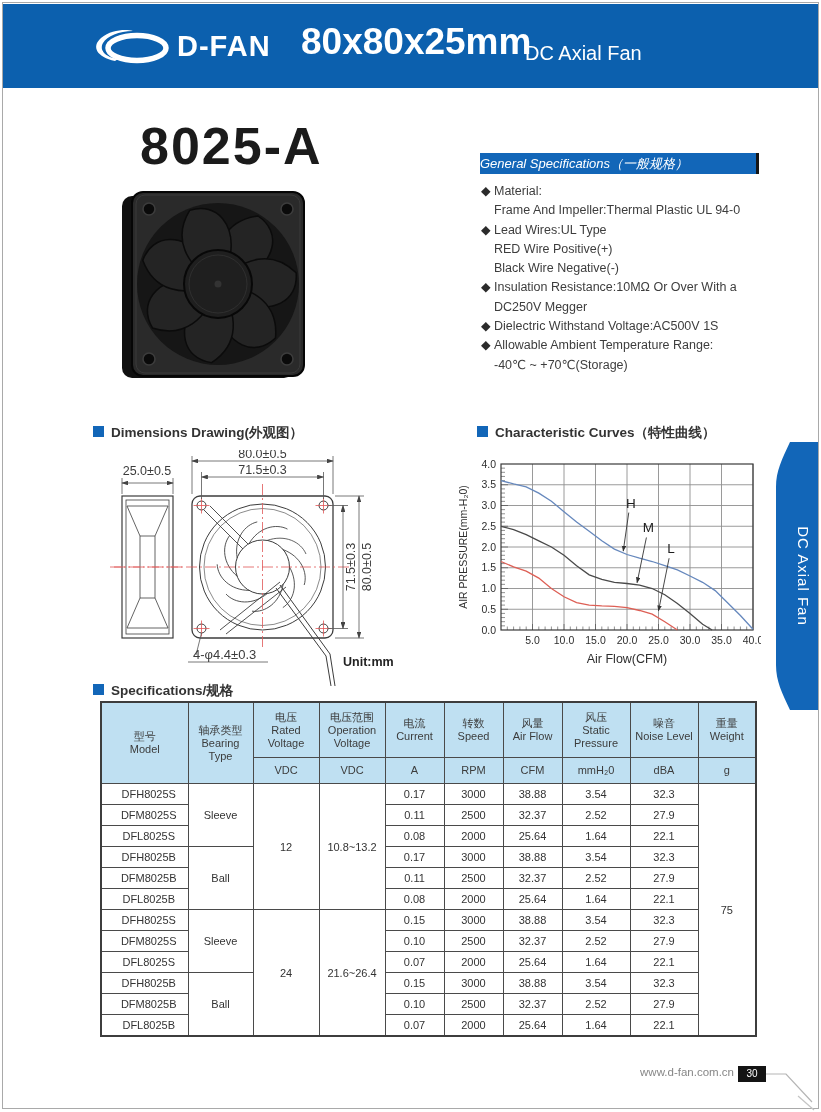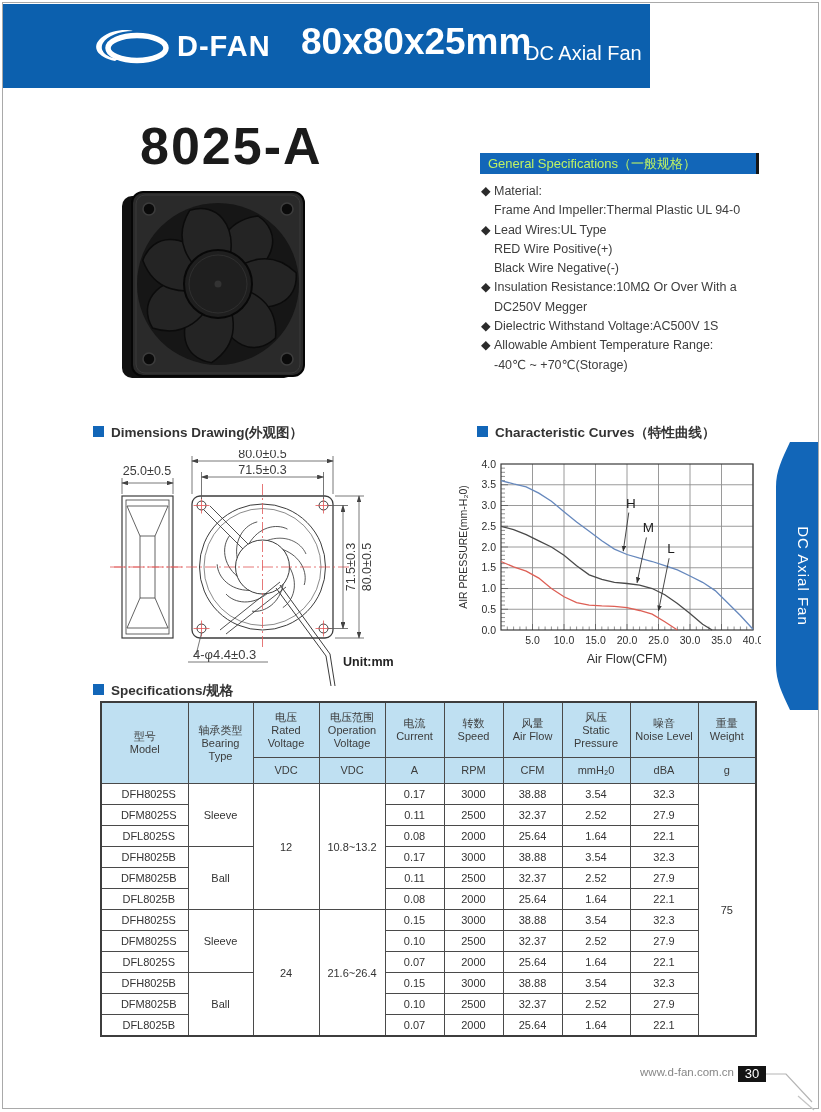--- a/index.html
+++ b/index.html
@@ -3,31 +3,31 @@
 <meta charset="utf-8">
 <style>
   html,body{margin:0;padding:0;background:#e8e8e8;}
   .page{
     position:relative;width:821px;height:1112px;background:#fff;overflow:hidden;
     font-family:"Liberation Sans","DejaVu Sans",sans-serif;color:#333;
     margin:0 auto;
   }
   .page-frame{position:absolute;left:2px;top:2px;width:815px;height:1105px;border:1px solid #a9a9a9;pointer-events:none;}
   
-  .header-bar{position:absolute;left:3px;top:4px;width:647px;height:84px;background:#0c60ae;}
+  .header-bar{position:absolute;left:3px;top:4px;width:815px;height:84px;background:#0c60ae;}
   .logo{position:absolute;left:88px;top:24px;}
   .brand{position:absolute;left:174px;top:26px;font-size:29px;font-weight:bold;color:#fff;letter-spacing:1px;}
   .size-title{position:absolute;left:298px;top:17px;font-size:37px;color:#fff;font-weight:700;}
   .subtitle{position:absolute;left:522px;top:38px;font-size:20px;color:#fff;}
   
   .product-title{position:absolute;left:140px;top:116px;font-size:52px;letter-spacing:2px;color:#1b1b1b;font-weight:700;}
   .fan-photo{position:absolute;left:116px;top:186px;}
   
   .gs-bar{position:absolute;left:480px;top:153px;width:276px;height:21px;background:#1266b8;border-right:3px solid #161616;}
-  .gs-bar span{display:block;color:#bef264;font-size:13px;line-height:21px;padding-left:8px;}
+  .gs-bar span{display:block;color:#ffffff;font-size:13px;line-height:21px;font-style:italic;}
   .gs-list{position:absolute;left:481px;top:182px;width:300px;font-size:12.5px;color:#3d3d3d;}
   .gs-list .row{line-height:19.3px;white-space:nowrap;}
   .gs-list .row .dia{display:inline-block;width:13px;color:#2b2b2b;}
   .gs-list .row.cont{padding-left:13px;}
   
   .sec-head{position:absolute;font-size:13.5px;font-weight:bold;color:#333;}
   .sec-head .sq{display:inline-block;width:11px;height:11px;background:#1266b8;margin-right:7px;}
   
   .dims-svg{position:absolute;left:100px;top:450px;}
   .chart-svg{position:absolute;left:457px;top:450px;}
@@ -37,21 +37,21 @@
   .spec-table{position:absolute;left:100px;top:701px;border-collapse:collapse;table-layout:fixed;}
   .spec-table th,.spec-table td{border:1px solid #4a4a4a;font-weight:normal;padding:0;}
   .spec-table thead th{background:#bfe0f2;font-size:11px;color:#3c3c3c;line-height:13px;}
   .spec-table thead tr.r1 th{height:54px;}
   .spec-table thead tr.r2 th{height:25px;}
   .spec-table td{height:20px;font-size:11px;color:#333;text-align:center;}
   .spec-table td.model{text-align:center;padding-left:8px;}
   .spec-table{border:2px solid #3d3d3d;}
   
   .footer-site{position:absolute;left:608px;top:1066px;width:126px;text-align:right;font-size:11.5px;color:#878787;}
-  .page-badge{position:absolute;left:738px;top:1066px;width:28px;height:16px;background:#141414;color:#fff;font-size:13px;text-align:center;line-height:16px;}
+  .page-badge{position:absolute;left:738px;top:1066px;width:28px;height:16px;background:#141414;color:#fff;font-size:10px;text-align:center;line-height:16px;}
   .corner-svg{position:absolute;left:760px;top:1058px;}
 </style>
 </head>
 <body>
 
 <div class="page">
   <div class="page-frame"></div>
 
   <div class="header-bar">
     <svg class="logo" width="84" height="40" viewBox="0 0 84 40">

